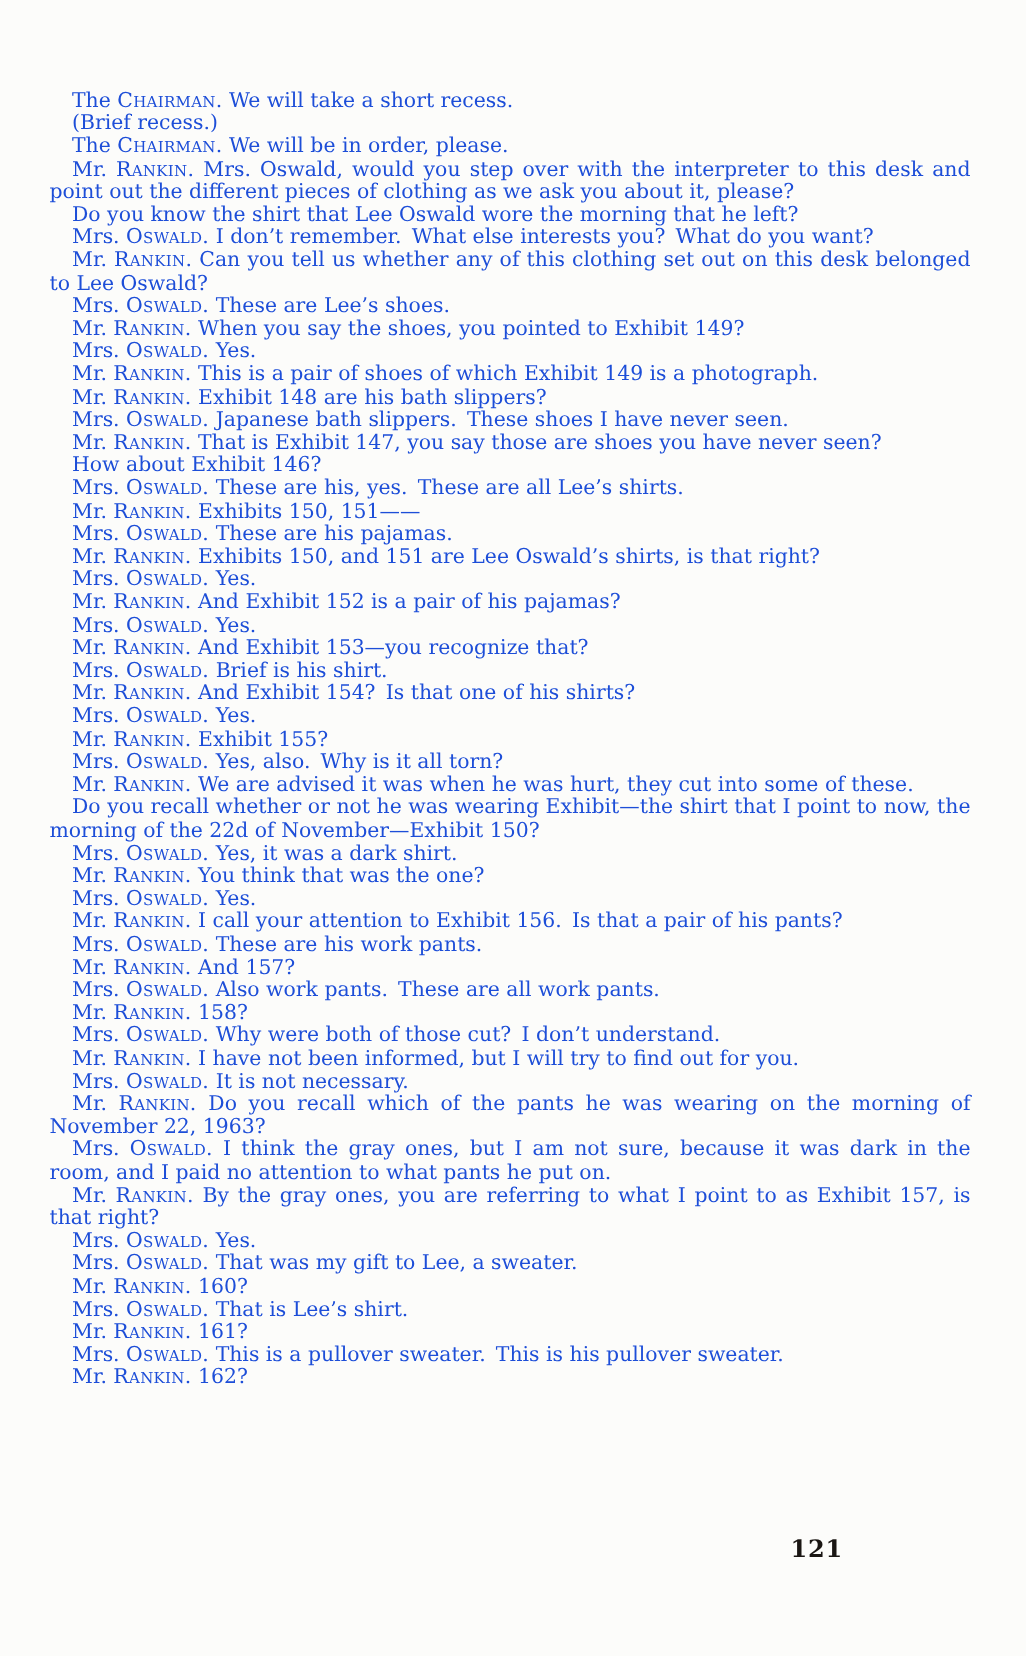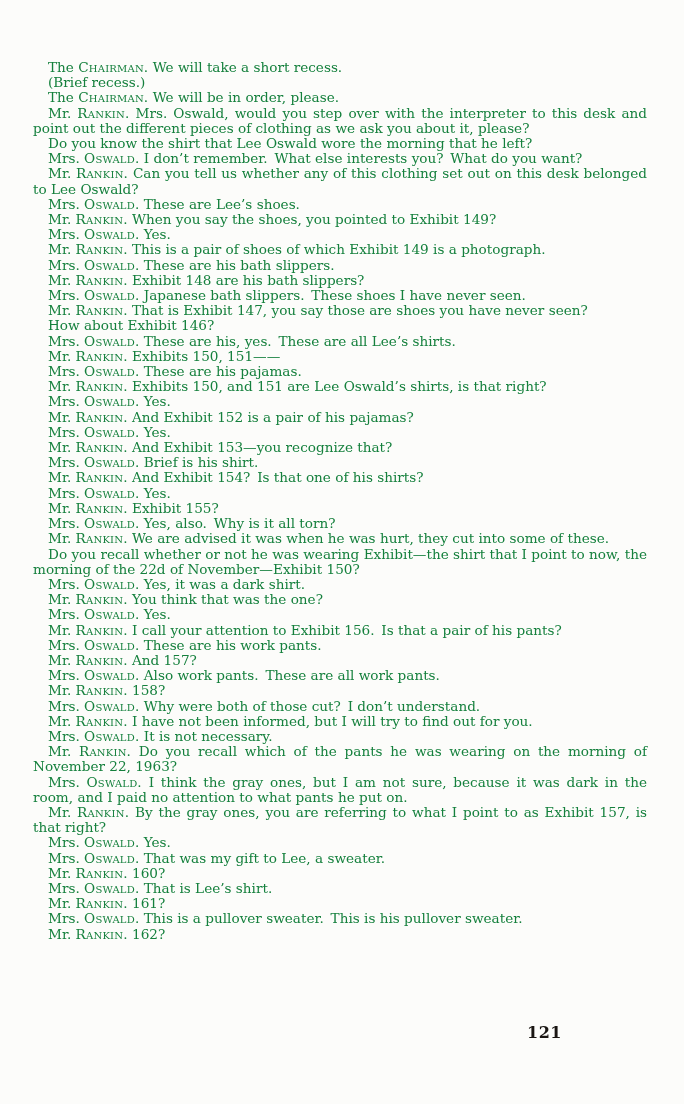--- a/index.html
+++ b/index.html
@@ -19,21 +19,21 @@
     background: #fcfcfa;
   }
   .text-block {
     position: absolute;
     left: 33px;
     top: 60px;
     width: 614px;
     font-family: "DejaVu Serif", serif;
     font-size: 13.6px;
     line-height: 15.2px;
-    color: #15803d;
+    color: #1d4ed8;
     text-align: justify;
   }
   .para {
     margin: 0;
     padding: 0;
     text-indent: 15px;
   }
   .sc {
     font-variant: small-caps;
     letter-spacing: 0.2px;
@@ -58,21 +58,20 @@
       <p class="para"><span>(Brief recess.)</span></p>
       <p class="para"><span>The </span><span class="sc">Chairman.</span><span> We will be in order, please.</span></p>
       <p class="para"><span>Mr. </span><span class="sc">Rankin.</span><span> Mrs. Oswald, would you step over with the interpreter to this desk and point out the different pieces of clothing as we ask you about it, please?</span></p>
       <p class="para"><span>Do you know the shirt that Lee Oswald wore the morning that he left?</span></p>
       <p class="para"><span>Mrs. </span><span class="sc">Oswald.</span><span> I don’t remember. What else interests you? What do you want?</span></p>
       <p class="para"><span>Mr. </span><span class="sc">Rankin.</span><span> Can you tell us whether any of this clothing set out on this desk belonged to Lee Oswald?</span></p>
       <p class="para"><span>Mrs. </span><span class="sc">Oswald.</span><span> These are Lee’s shoes.</span></p>
       <p class="para"><span>Mr. </span><span class="sc">Rankin.</span><span> When you say the shoes, you pointed to Exhibit 149?</span></p>
       <p class="para"><span>Mrs. </span><span class="sc">Oswald.</span><span> Yes.</span></p>
       <p class="para"><span>Mr. </span><span class="sc">Rankin.</span><span> This is a pair of shoes of which Exhibit 149 is a photograph.</span></p>
-      <p class="para"><span>Mrs. </span><span class="sc">Oswald.</span><span> These are his bath slippers.</span></p>
       <p class="para"><span>Mr. </span><span class="sc">Rankin.</span><span> Exhibit 148 are his bath slippers?</span></p>
       <p class="para"><span>Mrs. </span><span class="sc">Oswald.</span><span> Japanese bath slippers. These shoes I have never seen.</span></p>
       <p class="para"><span>Mr. </span><span class="sc">Rankin.</span><span> That is Exhibit 147, you say those are shoes you have never seen?</span></p>
       <p class="para"><span>How about Exhibit 146?</span></p>
       <p class="para"><span>Mrs. </span><span class="sc">Oswald.</span><span> These are his, yes. These are all Lee’s shirts.</span></p>
       <p class="para"><span>Mr. </span><span class="sc">Rankin.</span><span> Exhibits 150, 151——</span></p>
       <p class="para"><span>Mrs. </span><span class="sc">Oswald.</span><span> These are his pajamas.</span></p>
       <p class="para"><span>Mr. </span><span class="sc">Rankin.</span><span> Exhibits 150, and 151 are Lee Oswald’s shirts, is that right?</span></p>
       <p class="para"><span>Mrs. </span><span class="sc">Oswald.</span><span> Yes.</span></p>
       <p class="para"><span>Mr. </span><span class="sc">Rankin.</span><span> And Exhibit 152 is a pair of his pajamas?</span></p>

